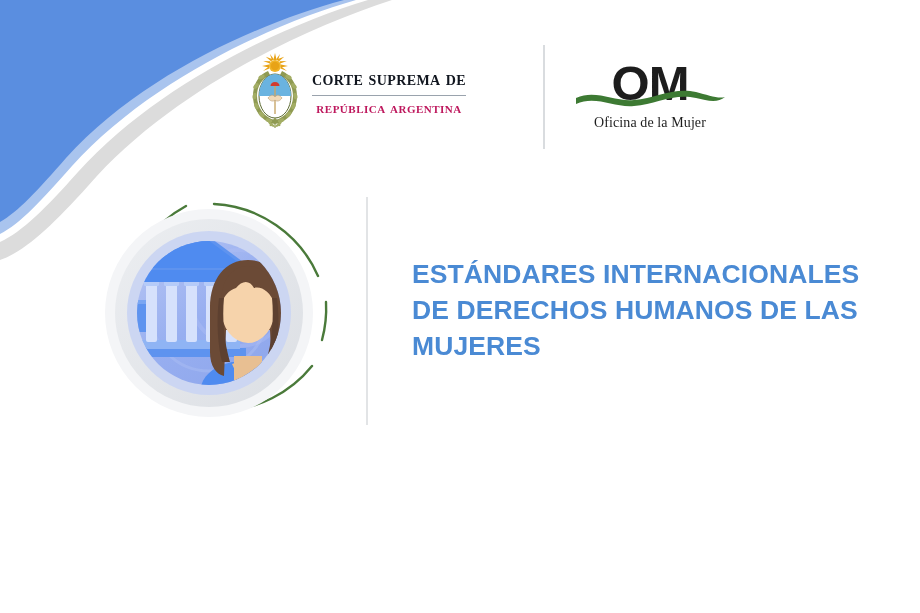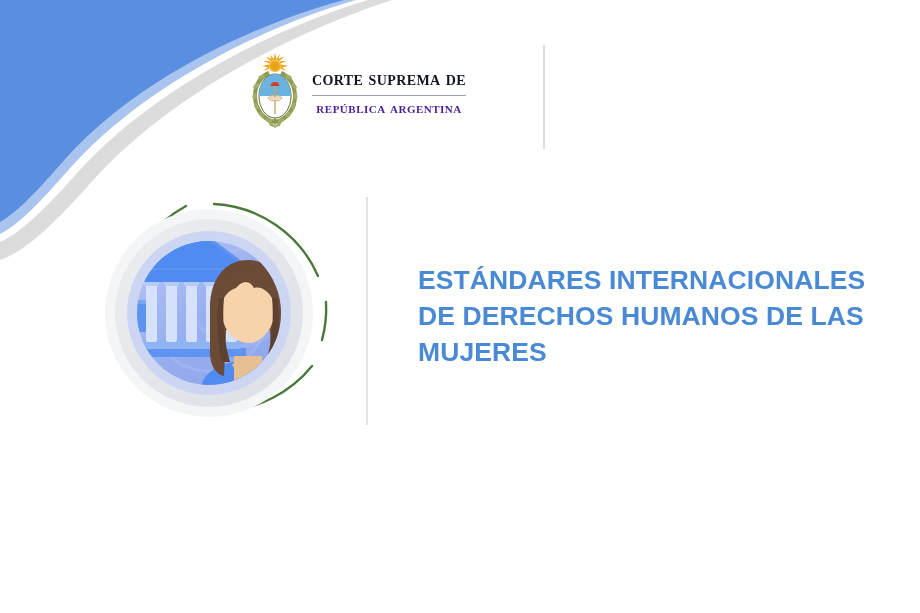--- a/index.html
+++ b/index.html
@@ -70,21 +70,21 @@
     height: 1px;
     background: #9aa3ad;
     margin: 4px 0 3px 0;
     width: 100%;
   }
   .csjn-line3 {
     font-family: "Liberation Serif", serif;
     font-size: 15.5px;
     font-weight: 700;
     letter-spacing: 0.5px;
-    color: #4c1d95;
+    color: #be185d;
     font-variant: small-caps;
     text-transform: lowercase;
     line-height: 1.2;
     text-align: center;
     white-space: nowrap;
   }
 
   .logo-divider {
     position: absolute;
     left: 543px;
@@ -154,21 +154,21 @@
     top: 248px;
     width: 486px;
   }
   .title-text {
     font-family: "Liberation Sans", sans-serif;
     font-size: 26.5px;
     font-weight: 700;
     line-height: 36px;
     letter-spacing: 0.1px;
     color: #4a8ad4;
-    margin: 14px;
+    margin: 8px;
   }
 </style>
 </head>
 <body>
 
 <div class="slide">
 
   <svg class="wave-layer" viewBox="0 0 920 260" preserveAspectRatio="none">
     <path d="M0,0 L392,0 C300,30 170,92 88,186 C52,226 24,252 0,260 Z" fill="#dcdcdc"></path>
     <path d="M0,0 L368,0 C282,26 158,84 78,172 C46,208 22,232 0,242 Z" fill="#ffffff"></path>
@@ -235,20 +235,29 @@
       <div class="csjn-text">
         <div class="csjn-line1">Corte Suprema de</div>
         <div class="csjn-rule"></div>
         <div class="csjn-line3">República Argentina</div>
       </div>
     </div>
   </div>
 
   <div class="logo-divider"></div>
 
+  <div class="om-lockup">
+    <div class="om-mark">
+      <div class="om-letters">OM</div>
+      <svg class="om-swoosh" viewBox="0 0 160 22">
+        <path d="M6,13 C26,4 44,17 64,15 C86,13 104,2 126,7 C138,10 148,14 155,12 C148,18 138,16 126,13 C104,8 86,19 64,21 C44,23 26,10 6,19 Z" fill="#3d7a33"></path>
+      </svg>
+    </div>
+    <div class="om-caption">Oficina de la Mujer</div>
+  </div>
 
   <svg class="illustration" viewBox="0 0 290 265">
     <defs>
       <linearGradient id="discGrad" x1="0" y1="0" x2="0.8" y2="1">
         <stop offset="0%" stop-color="#b9c7f3"></stop>
         <stop offset="55%" stop-color="#97aef0"></stop>
         <stop offset="100%" stop-color="#8fa7ec"></stop>
       </linearGradient>
       <linearGradient id="ringGrad" x1="0" y1="0" x2="1" y2="1">
         <stop offset="0%" stop-color="#eceef1"></stop>

